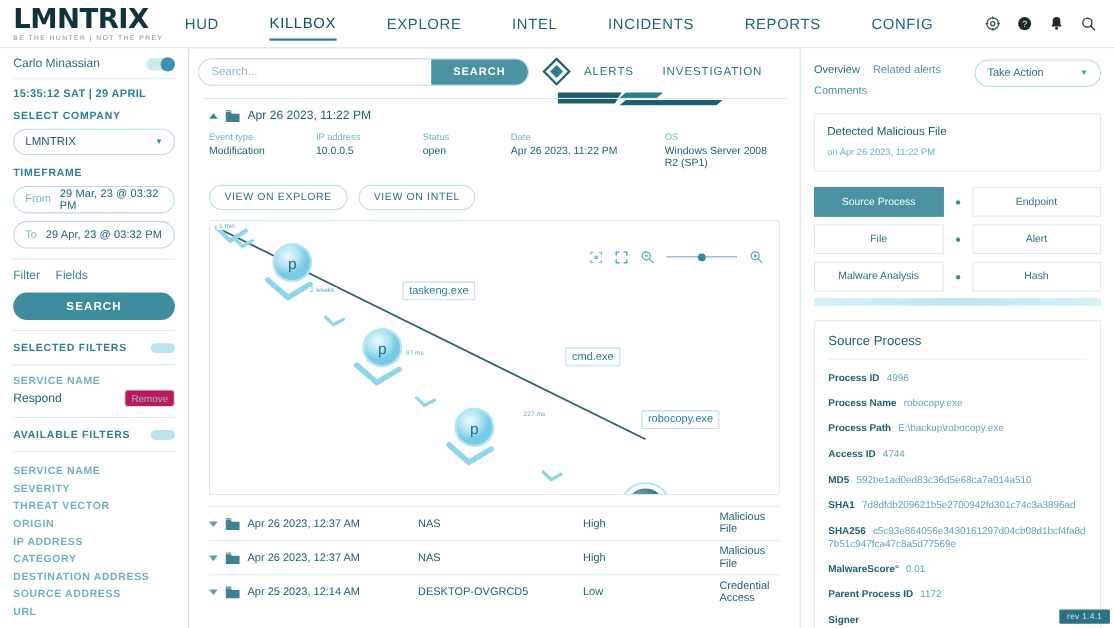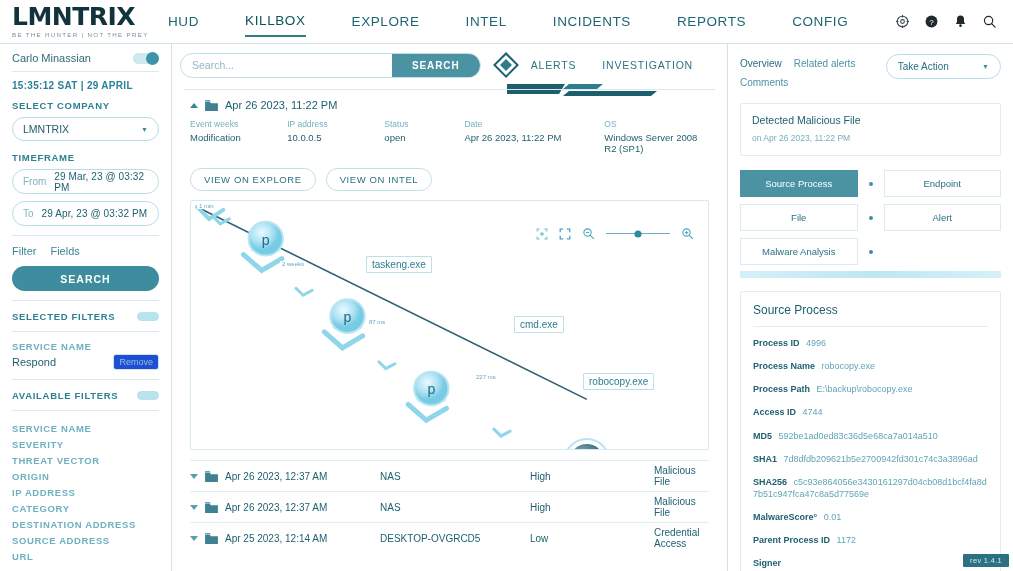--- a/index.html
+++ b/index.html
@@ -90,21 +90,21 @@
   .sec-title { font-size: 9.5px; font-weight: 700; letter-spacing: 0.7px; color: #2f7f93; }
   .collapse-pill {
     width: 22px; height: 9px; border-radius: 5px; background: #b9e4ef; cursor: pointer;
   }
   .filter-item { margin-top: 8px; }
   .fi-name { font-size: 9.5px; font-weight: 700; letter-spacing: 0.6px; color: #6fb0c0; }
   .fi-row { display: flex; align-items: center; justify-content: space-between; margin-top: 2px; }
   .fi-val { font-size: 11px; color: #1f6170; }
   .remove-btn {
     border: 1px solid #cde6ec; border-radius: 3px; font-size: 9px;
-    color: #8fc0cc; padding: 2px 5px; cursor: pointer; background: #1d4ed8;
+    color: #8fc0cc; padding: 2px 5px; cursor: pointer; background: #be185d;
   }
   .avail-list { margin-top: 9px; }
   .avail-item {
     font-size: 9.5px; font-weight: 700; letter-spacing: 0.6px;
     color: #6fb0c0; padding: 2.5px 0; cursor: pointer;
   }
 
   
   .center { flex: 1; min-width: 0; display: flex; flex-direction: column; border-right: 1px solid #cfe3e8; }
   .searchbar-row { display: flex; align-items: center; padding: 8px 8px 0 8px; gap: 0; }
@@ -362,21 +362,21 @@
           <div class="tri up"></div>
           <svg width="13" height="11" viewBox="0 0 14 12">
             <path d="M0 2h5l1.4 1.6H14V12H0z" fill="#3f8092"></path>
             <path d="M0 0h5l1.4 1.6H0z" fill="#5fa5b6"></path>
           </svg>
           <div class="evt-title">Apr 26 2023, 11:22 PM</div>
         </div>
 
         <div class="meta-grid">
           <div class="meta-col" style="width:125px">
-            <div class="mk">Event weeks</div>
+            <div class="mk">Event type</div>
             <div class="mv">Modification</div>
           </div>
           <div class="meta-col" style="width:125px">
             <div class="mk">IP address</div>
             <div class="mv">10.0.0.5</div>
           </div>
           <div class="meta-col" style="width:103px">
             <div class="mk">Status</div>
             <div class="mv">open</div>
           </div>
@@ -549,20 +549,21 @@
         <div class="dotcol">
           <div class="cdot" style="top:12px"></div>
           <div class="cdot" style="top:46px"></div>
           <div class="cdot" style="top:80px"></div>
         </div>
         <div class="gbtn active">Source Process</div>
         <div class="gbtn">Endpoint</div>
         <div class="gbtn">File</div>
         <div class="gbtn">Alert</div>
         <div class="gbtn">Malware Analysis</div>
+        <div class="gbtn">Hash</div>
       </div>
 
       <div class="glow-bar"></div>
 
       <div class="sp-card">
         <div class="sp-title">Source Process</div>
         <div class="sp-hr"></div>
         <div class="sp-row">
           <span class="sp-k">Process ID</span>
           <span class="sp-v">4996</span>

